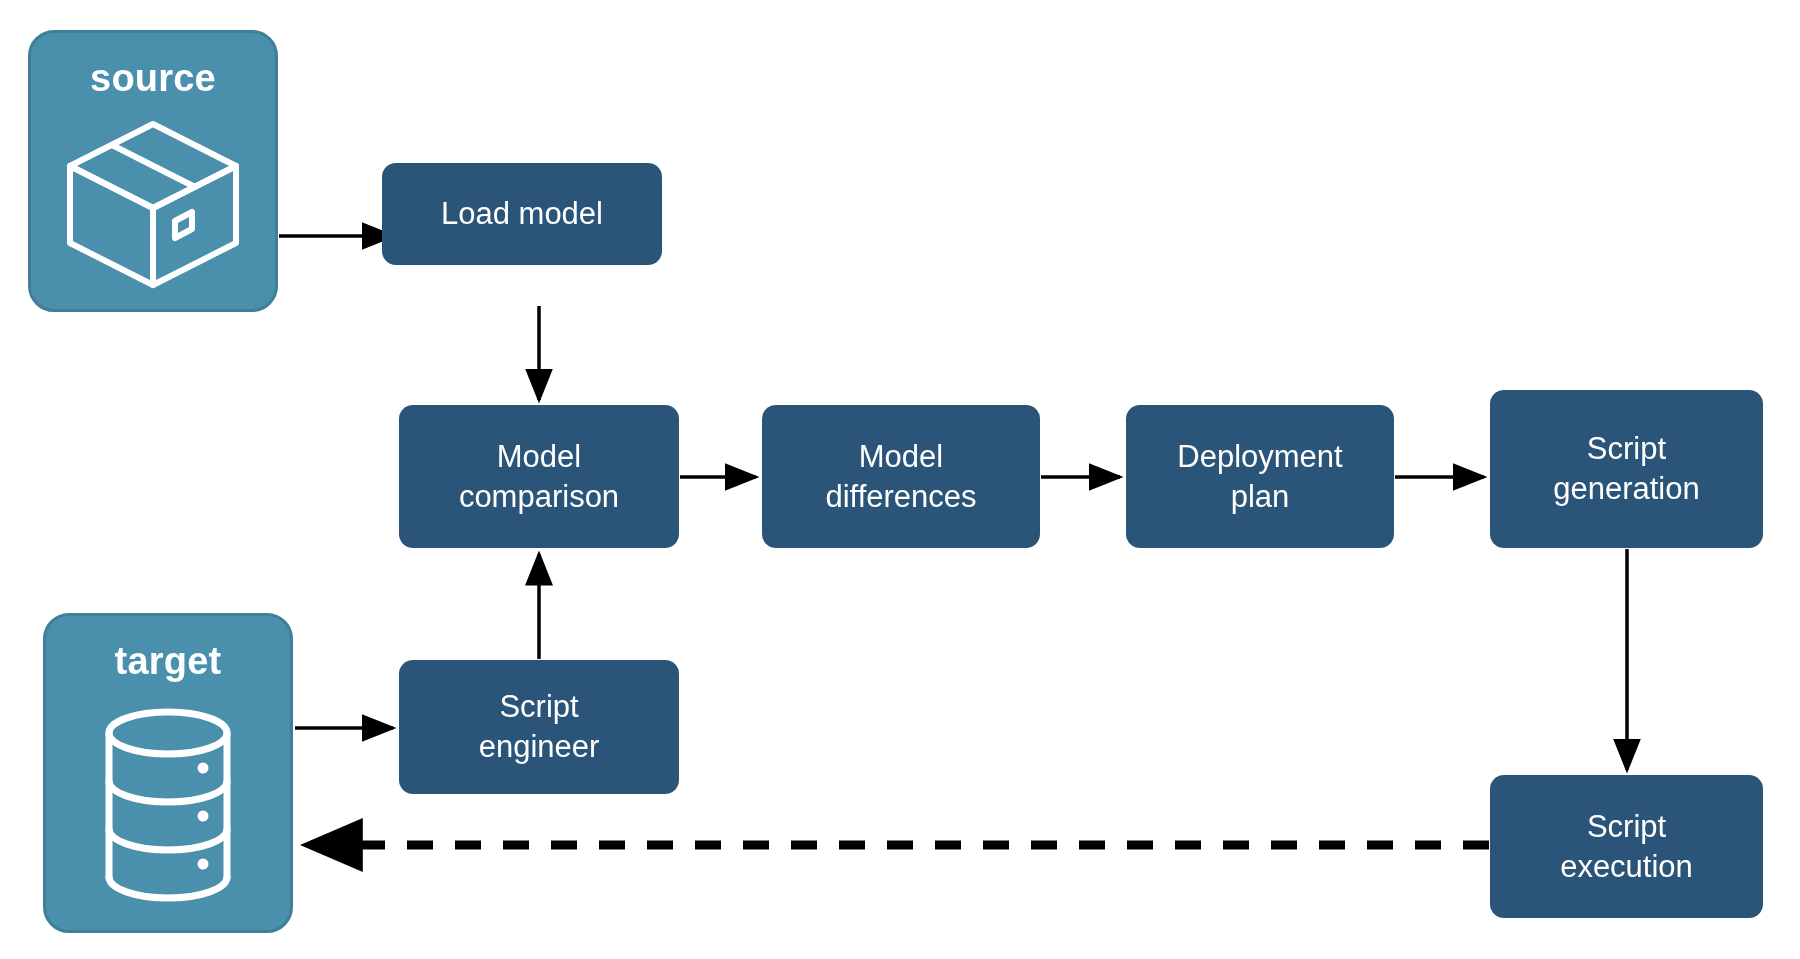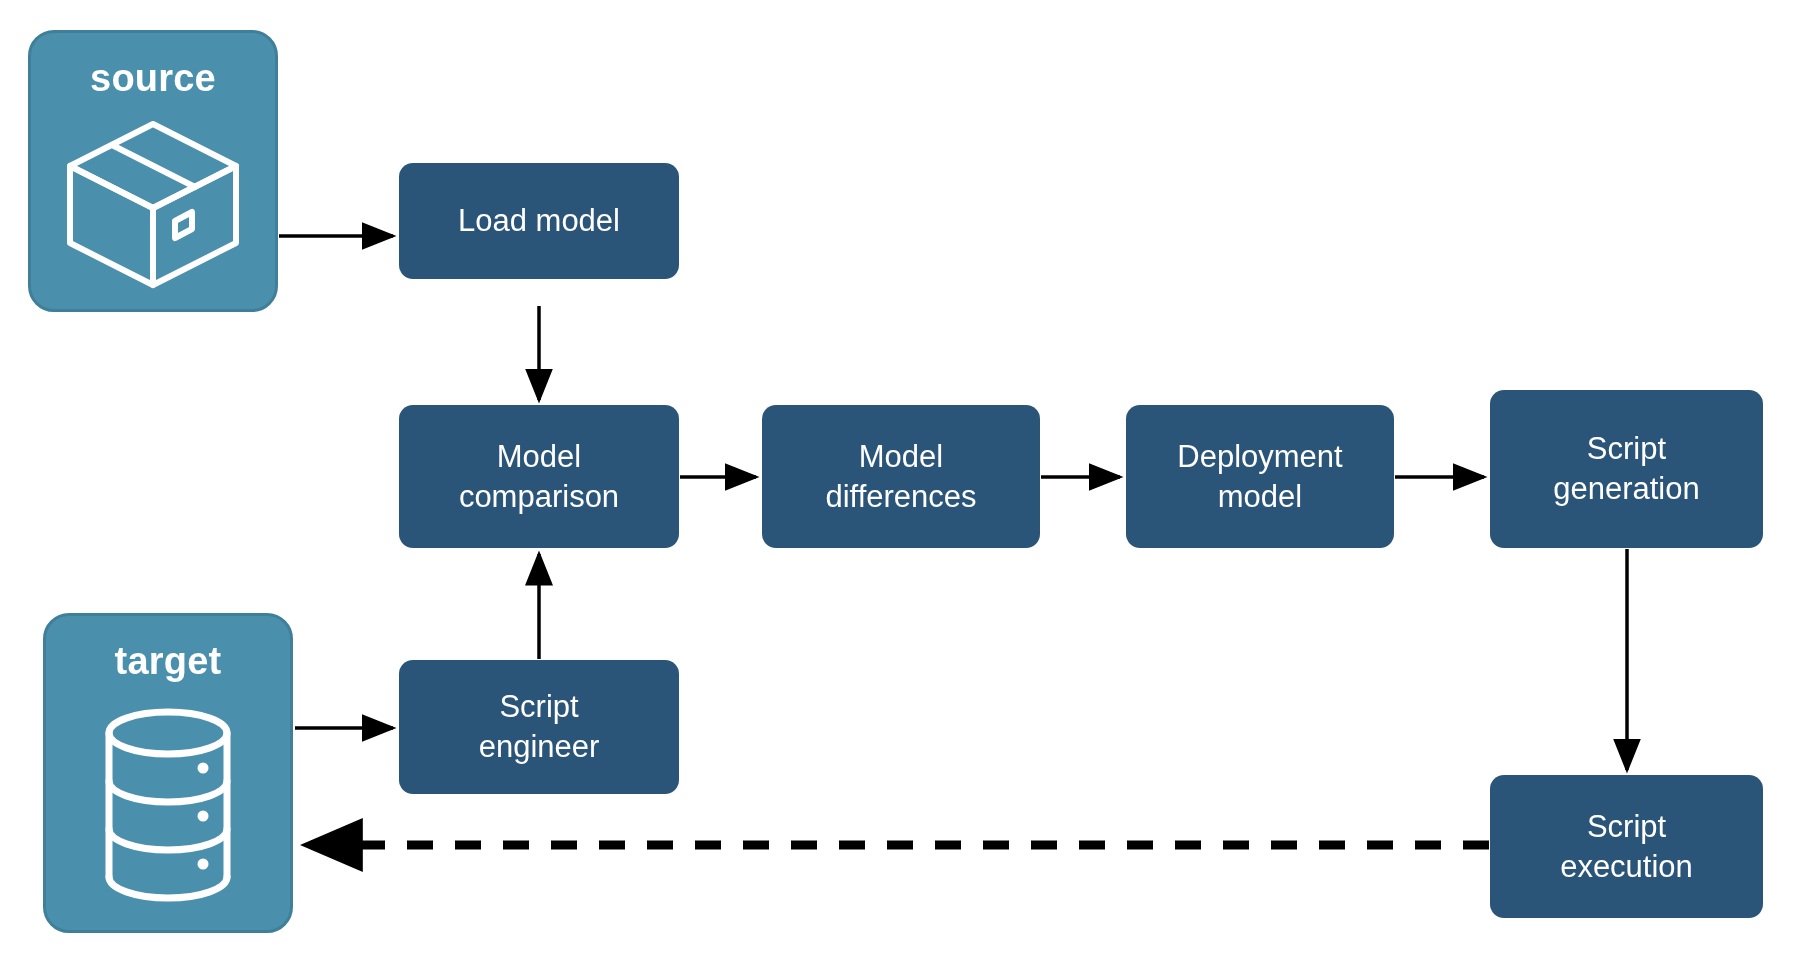--- a/index.html
+++ b/index.html
@@ -144,37 +144,37 @@
         <path d="M16 76 C16 87.6 42.4 97 75 97 C107.6 97 134 87.6 134 76"></path>
         <path d="M16 124 C16 135.6 42.4 145 75 145 C107.6 145 134 135.6 134 124"></path>
 
         <circle cx="110" cy="63" r="5.5" fill="#ffffff" stroke="none"></circle>
         <circle cx="110" cy="111" r="5.5" fill="#ffffff" stroke="none"></circle>
         <circle cx="110" cy="159" r="5.5" fill="#ffffff" stroke="none"></circle>
       </svg>
     </div>
   </div>
 
-  <div class="node" style="left:399px; top:163px; width:280px; height:116px;">
+  <div class="node" style="left:382px; top:163px; width:280px; height:102px;">
     <span class="node-label">Load model</span>
   </div>
 
   <div class="node" style="left:399px; top:405px; width:280px; height:143px;">
     <span class="node-label">Model
 comparison</span>
   </div>
 
   <div class="node" style="left:762px; top:405px; width:278px; height:143px;">
     <span class="node-label">Model
 differences</span>
   </div>
 
   <div class="node" style="left:1126px; top:405px; width:268px; height:143px;">
     <span class="node-label">Deployment
-model</span>
+plan</span>
   </div>
 
   <div class="node" style="left:1490px; top:390px; width:273px; height:158px;">
     <span class="node-label">Script
 generation</span>
   </div>
 
   <div class="node" style="left:399px; top:660px; width:280px; height:134px;">
     <span class="node-label">Script
 engineer</span>

